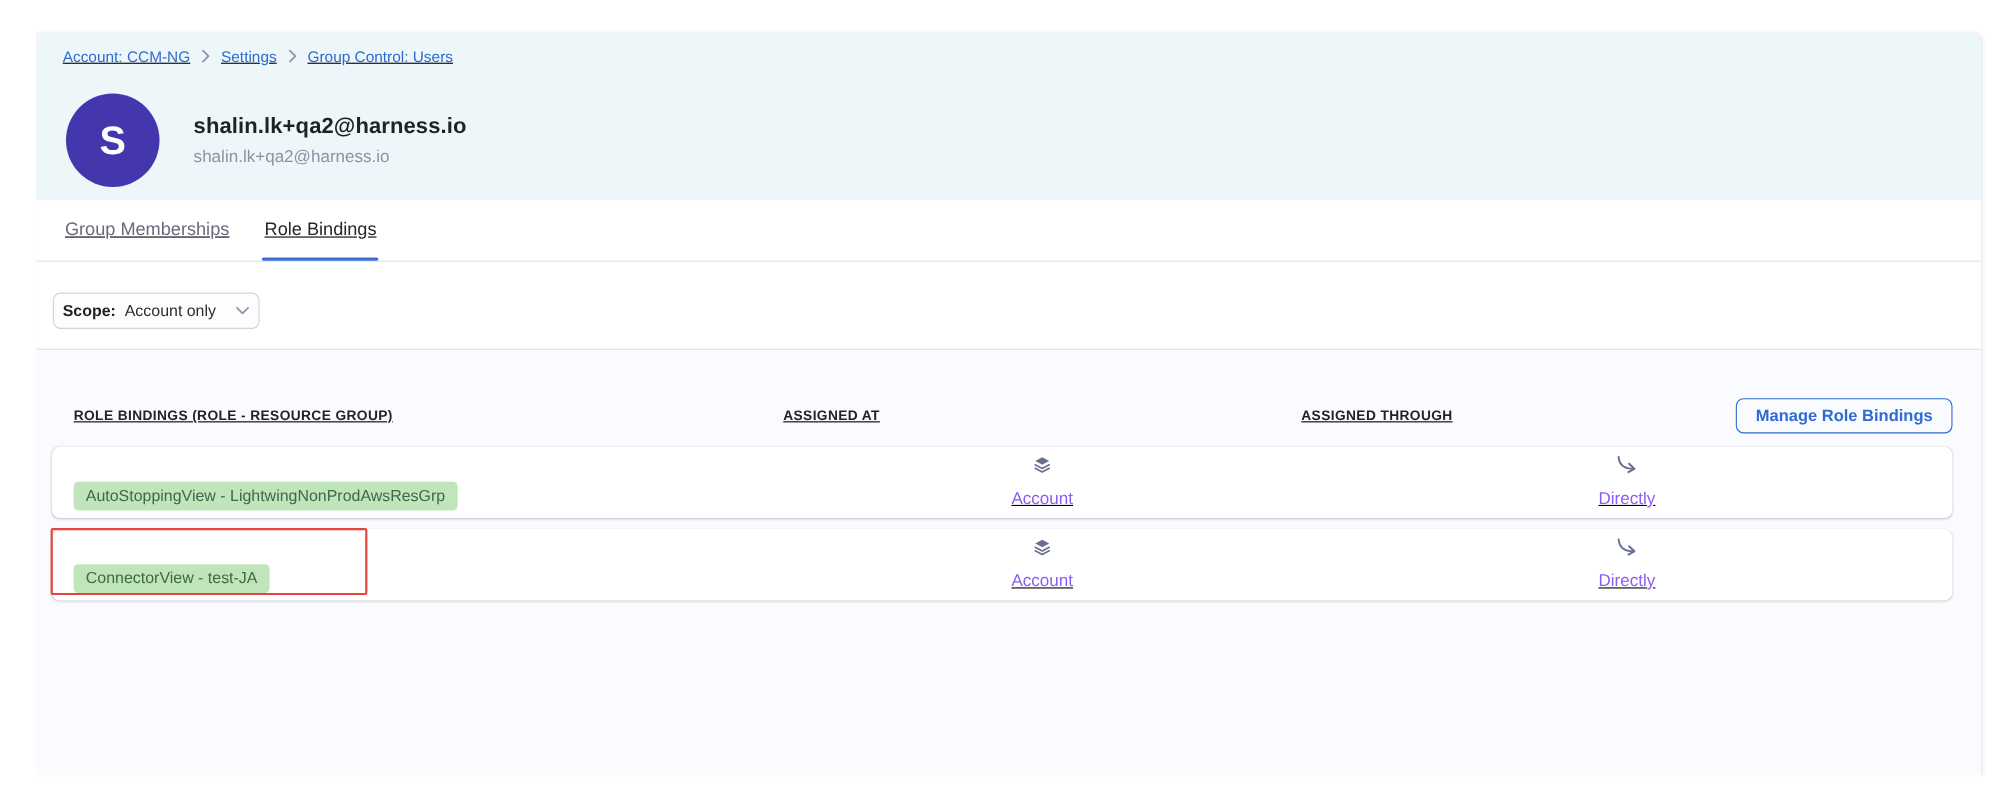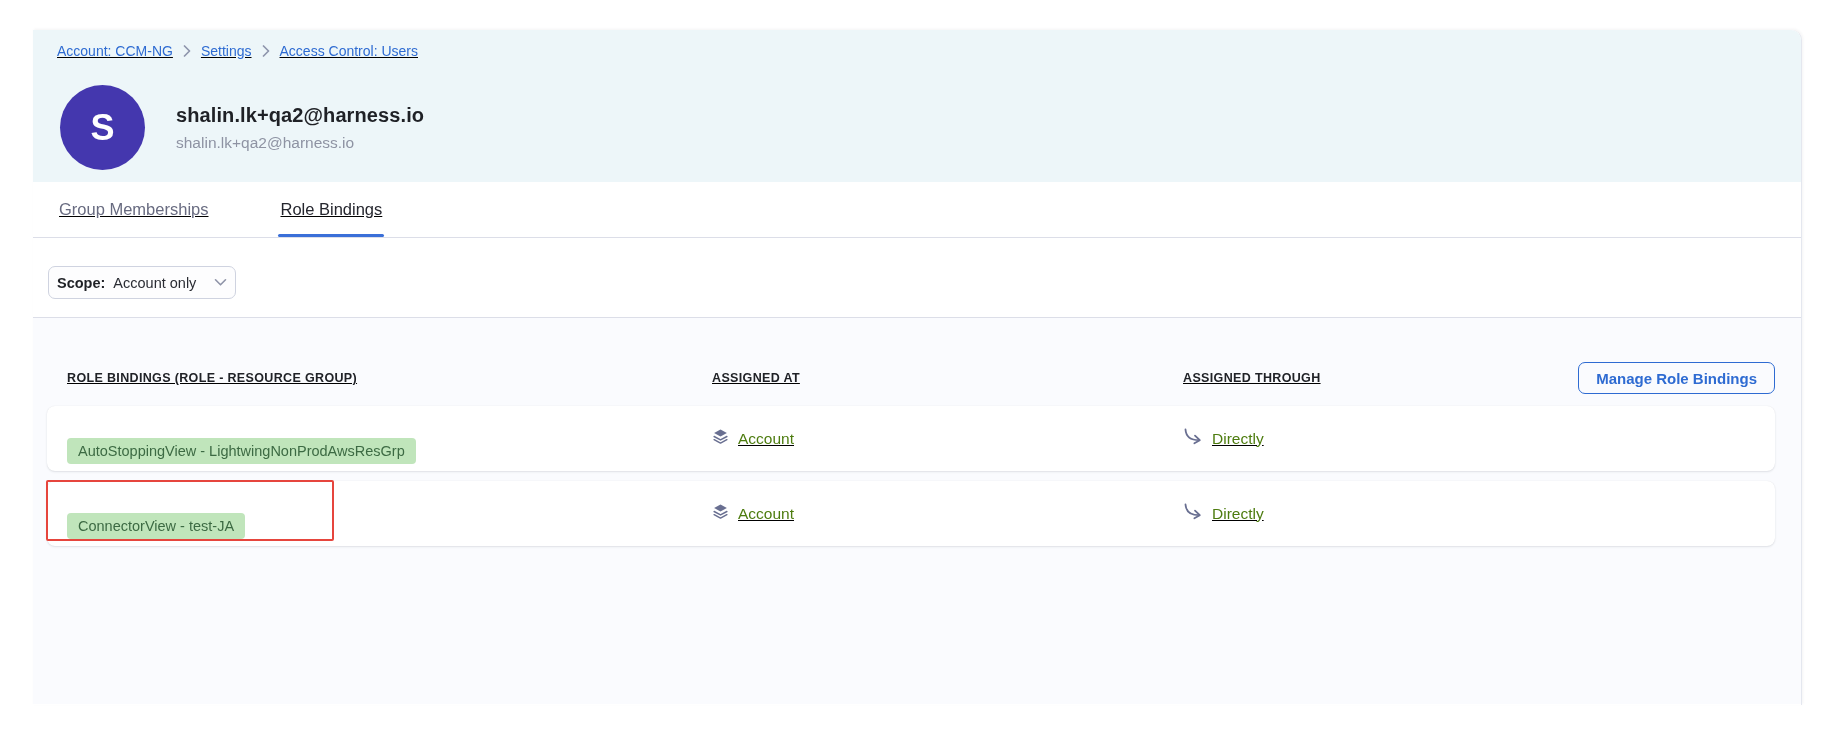--- a/index.html
+++ b/index.html
@@ -31,21 +31,21 @@
     display:flex; align-items:center; justify-content:center;
     color:#ffffff; font-size:36px; font-weight:700;
   }
   .user-text { margin-left:31px; }
   .user-name { font-size:20px; font-weight:700; color:#1f2126; letter-spacing:0.1px; }
   .user-email { font-size:15.5px; color:#8e93a3; margin-top:7px; }
 
   
   .tabs {
     height:56px; background:#ffffff; border-bottom:1px solid #dcdee8;
-    display:flex; align-items:stretch; padding-left:24px;gap:40px;
+    display:flex; align-items:stretch; padding-left:24px;
   }
   .tab {
     display:flex; align-items:center; position:relative;
     margin-right:28px; font-size:16.5px; color:#686b80; cursor:pointer;
     padding:0 2px;
   }
   .tab.active { color:#25262e; }
   .tab.active::after {
     content:""; position:absolute; left:0; right:0; bottom:0; height:3px;
     background:#3a6fd8; border-radius:2px;
@@ -86,21 +86,21 @@
     position:relative; height:65px; margin-bottom:10px;
     background:#ffffff; border-radius:8px;
     box-shadow:0 1px 2px rgba(96,97,112,0.16), 0 0 1px rgba(40,41,61,0.10);
     display:grid; grid-template-columns:645px 471px 1fr; align-items:center;
     padding-left:20px; cursor:pointer;
   }
   .badge {
     display:inline-block; background:#c0e5bb; color:#3c6a43;
     font-size:14.5px; padding:5px 11px; border-radius:4px;margin-top:24px;
   }
-  .cell-with-icon { display:flex; align-items:center; gap:9px; font-size:15.5px; color:#4d7c0f; }
+  .cell-with-icon { display:flex; align-items:center; gap:9px; font-size:15.5px; color:#8b5cf6;flex-direction:column; }
   .highlight-box {
     position:absolute; left:-1px; top:-1px; width:288px; height:61px;
     border:2.5px solid #e6453d; border-radius:2px; pointer-events:none;
   }
 </style>
 </head>
 <body>
 
 <div class="page">
   <div class="panel">
@@ -112,21 +112,21 @@
           <svg width="8" height="12" viewBox="0 0 8 12">
               <path d="M1.5 1 L6.5 6 L1.5 11" stroke="#8e95ac" stroke-width="1.7" fill="none" stroke-linecap="round" stroke-linejoin="round"></path>
             </svg>
         </span>
         <a>Settings</a>
         <span class="crumb-sep">
           <svg width="8" height="12" viewBox="0 0 8 12">
               <path d="M1.5 1 L6.5 6 L1.5 11" stroke="#8e95ac" stroke-width="1.7" fill="none" stroke-linecap="round" stroke-linejoin="round"></path>
             </svg>
         </span>
-        <a>Access Control: Users</a>
+        <a>Group Control: Users</a>
       </div>
 
       <div class="user-row">
         <div class="avatar">
           <span>S</span>
         </div>
         <div class="user-text">
           <div class="user-name">shalin.lk+qa2@harness.io</div>
           <div class="user-email">shalin.lk+qa2@harness.io</div>
         </div>

